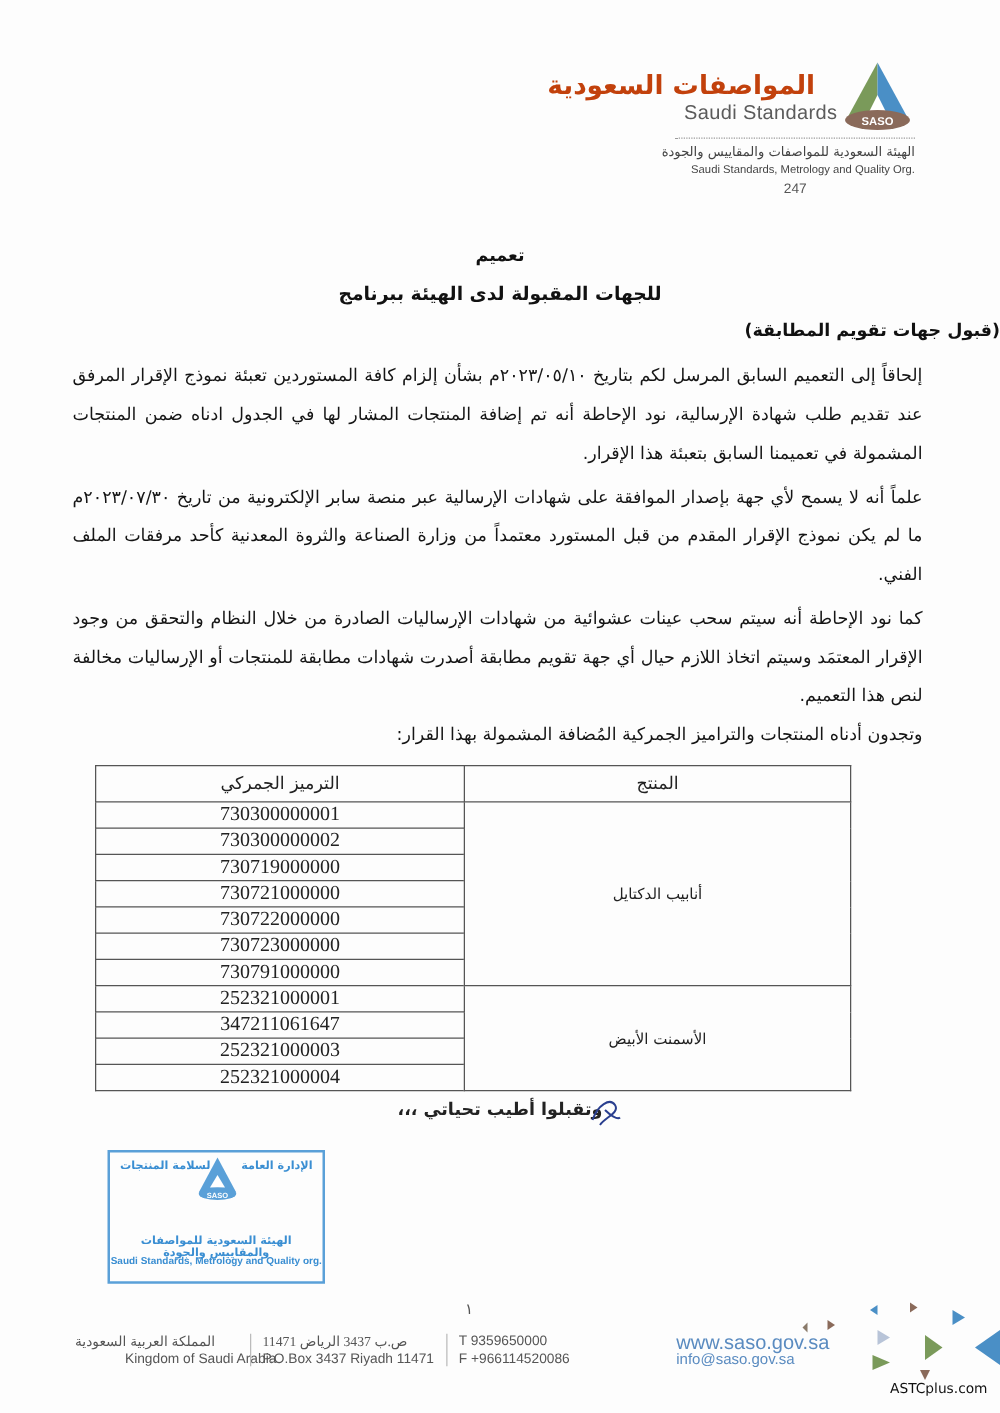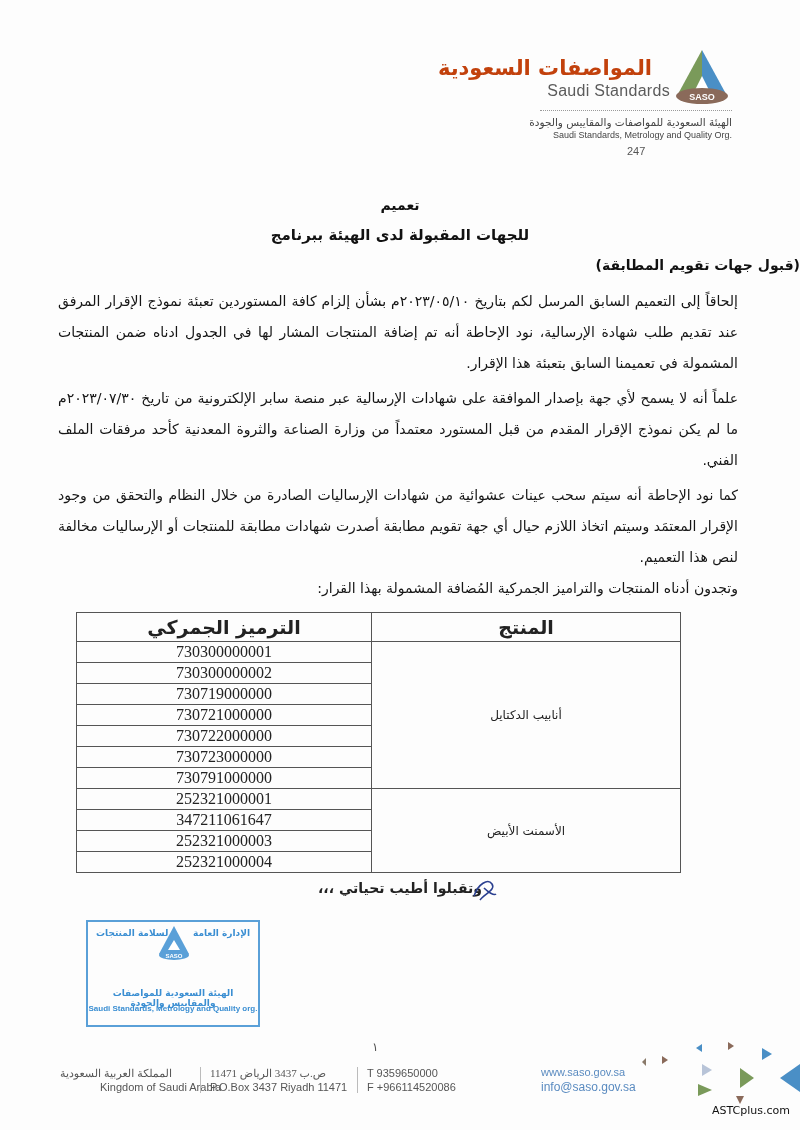--- a/index.html
+++ b/index.html
@@ -20,21 +20,21 @@
   .t3{top:257px;font-size:14px;text-align:right;}
   
   .para{right:62px;width:680px;direction:rtl;text-align:justify;font-size:14px;line-height:31px;color:#151515;}
   .p1{top:286px;}
   .p2{top:383px;}
   .p3{top:480px;}
   .p4{top:573px;font-size:14px;}
   
   .tbl{left:76px;top:612px;width:605px;border-collapse:collapse;font-family:"Liberation Serif",serif;}
   .tbl td,.tbl th{border:1px solid #555;padding:0;}
-  .tbl th{height:28px;font-family:"DejaVu Sans",sans-serif;font-size:19px;font-weight:bold;direction:rtl;}
+  .tbl th{height:28px;font-family:"DejaVu Sans",sans-serif;font-size:14px;font-weight:normal;direction:rtl;}
   .tbl td.code{width:294px;height:20px;text-align:center;font-size:16px;color:#222;}
   .tbl td.prod{text-align:center;font-family:"DejaVu Sans",sans-serif;font-size:12px;direction:rtl;}
   
   .closing{left:0;width:800px;text-align:center;top:880px;font-size:14px;font-weight:bold;direction:rtl;}
   .sig{left:470px;top:874px;width:30px;height:30px;}
   
   .stamp{left:86px;top:920px;width:170px;height:103px;border:2px solid #5aa0d8;color:#3a8ed2;text-align:center;direction:rtl;}
   .stamp .s-top{position:absolute;top:6px;left:0;width:100%;font-size:9px;font-weight:bold;}
   .stamp .s-top .r{position:absolute;right:8px;}
   .stamp .s-top .l{position:absolute;left:8px;}
@@ -45,21 +45,21 @@
   
   .pg{left:372px;top:1040px;font-size:12px;color:#555;}
   .f{font-size:11px;color:#555;font-family:"Liberation Sans",sans-serif;}
   .f-ks-ar{left:60px;top:1067px;direction:rtl;width:130px;text-align:left;}
   .f-ks-en{left:60px;top:1081px;padding-left:40px;}
   .sep{width:1px;height:26px;background:#bbb;top:1067px;}
   .f-po-ar{left:210px;top:1067px;font-family:Liberation Serif, serif;}
   .f-po-en{left:210px;top:1081px;}
   .f-t{left:367px;top:1067px;}
   .f-f{left:367px;top:1081px;}
-  .f-web{left:541px;top:1066px;color:#5a8bc0;font-size:11px;}
+  .f-web{left:541px;top:1066px;color:#5a8bc0;font-size:16px;}
   .f-mail{left:541px;top:1080px;color:#5a8bc0;font-size:12px;}
   .wm{left:712px;top:1104px;font-size:11px;color:#111;font-family:"DejaVu Sans",sans-serif;}
   .deco{left:640px;top:1040px;width:160px;height:70px;}
 </style>
 </head>
 <body>
 
 <div class="abs logo-ar">المواصفات السعودية</div>
 <div class="abs logo-en">Saudi Standards</div>
 <svg class="abs logo-tri" viewBox="0 0 60 58">

